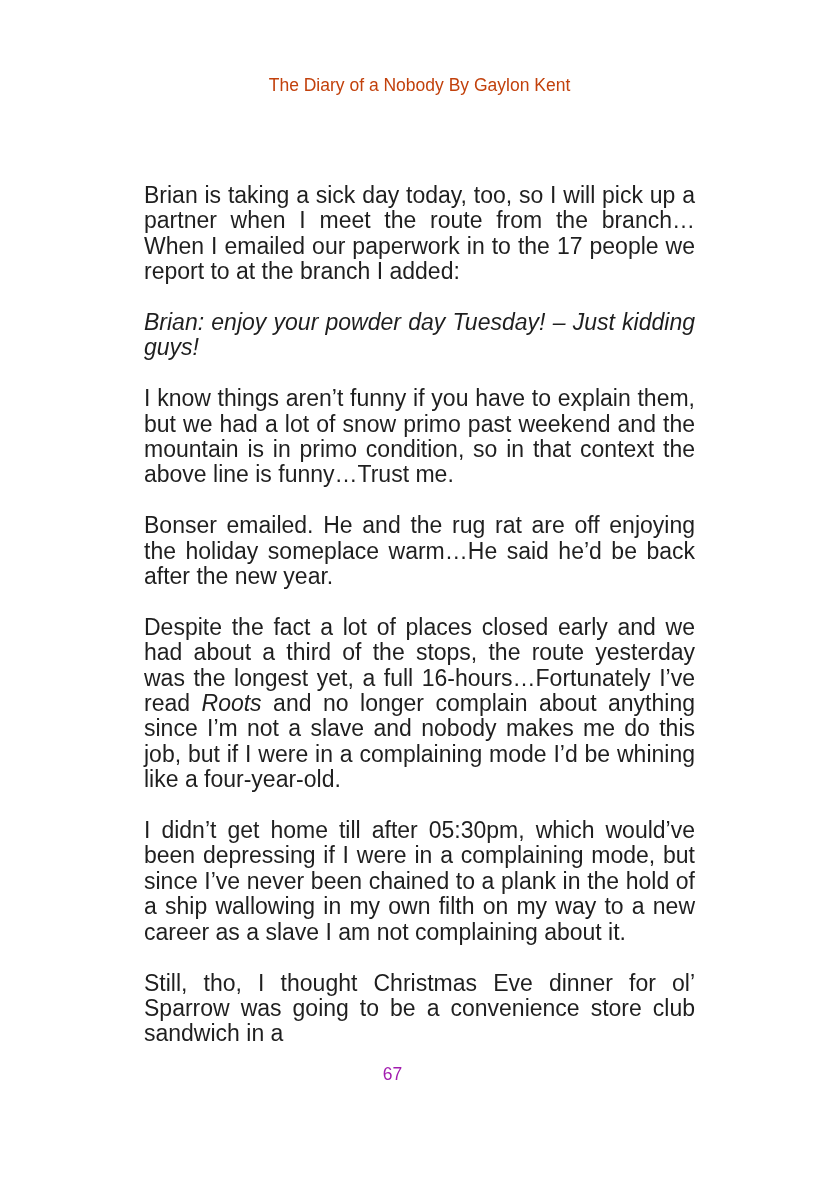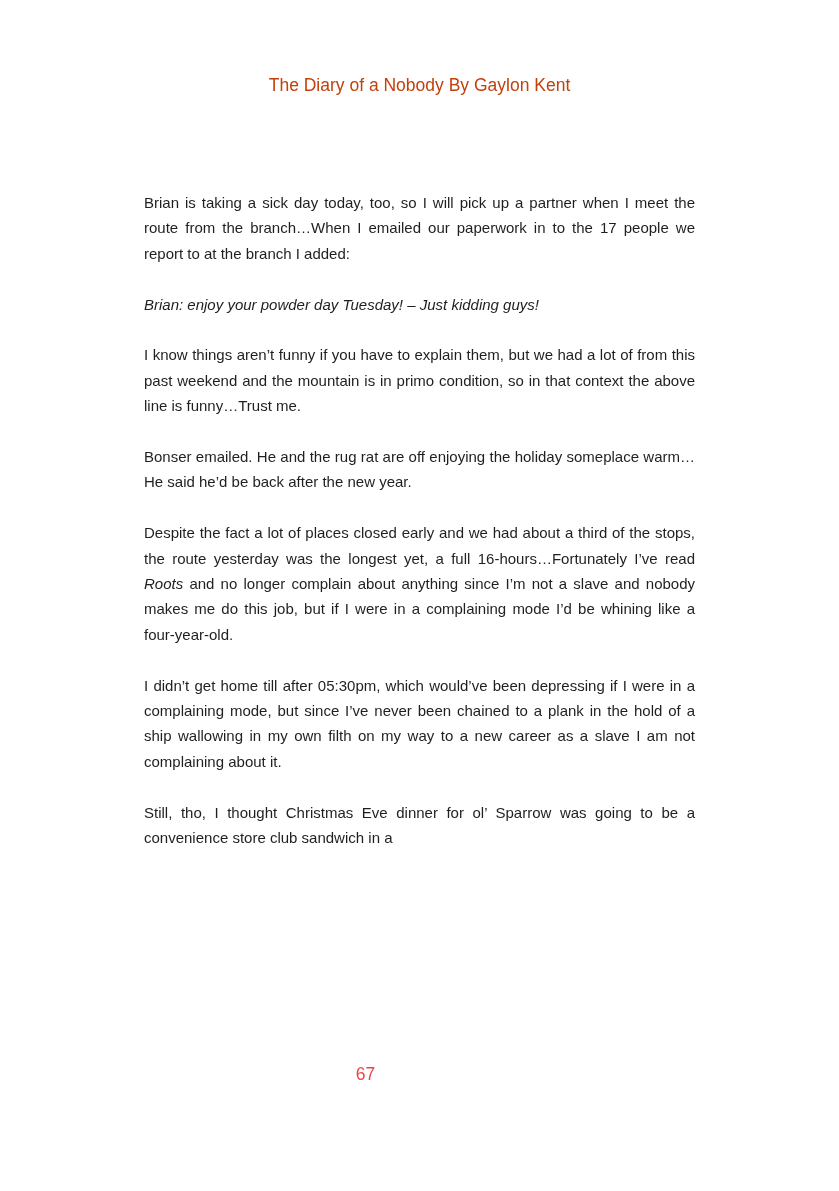--- a/index.html
+++ b/index.html
@@ -21,24 +21,24 @@
     top: 74px;
     left: 0;
     width: 839px;
     text-align: center;
     font-size: 17.5px;
     line-height: 22px;
     color: #c2410c;
   }
   .content {
     position: absolute;
-    top: 190px;
+    top: 183px;
     left: 144px;
     width: 551px;
-    font-size: 15px;
+    font-size: 23px;
     line-height: 25.4px;
   }
   .para {
     margin: 0 0 25.4px 0;
     text-align: justify;
     text-justify: inter-word;
   }
   .para.heading {
     margin-bottom: 0;
     text-align: left;
@@ -48,33 +48,34 @@
     margin-bottom: 11px;
   }
   .page-number {
     position: absolute;
     top: 1063px;
     left: 0;
     width: 731px;
     text-align: center;
     font-size: 17.5px;
     line-height: 22px;
-    color: #ef4444;
+    color: #a21caf;
+    padding-left: 27px;
   }
 </style>
 </head>
 <body>
 
 <div class="page">
   <div class="running-header">The Diary of a Nobody By Gaylon Kent</div>
 
   <div class="content" id="content">
       <p class="para"><span>Brian is taking a sick day today, too, so I will pick up a partner when I meet the route from the branch…When I emailed our paperwork in to the 17 people we report to at the branch I added:</span></p>
       <p class="para"><span style="font-style: italic;">Brian: enjoy your powder day Tuesday! – Just kidding guys!</span></p>
-      <p class="para"><span>I know things aren’t funny if you have to explain them, but we had a lot of from this past weekend and the mountain is in primo condition, so in that context the above line is funny…Trust me.</span></p>
+      <p class="para"><span>I know things aren’t funny if you have to explain them, but we had a lot of snow primo past weekend and the mountain is in primo condition, so in that context the above line is funny…Trust me.</span></p>
       <p class="para"><span>Bonser emailed. He and the rug rat are off enjoying the holiday someplace warm…He said he’d be back after the new year.</span></p>
       <p class="para"><span>Despite the fact a lot of places closed early and we had about a third of the stops, the route yesterday was the longest yet, a full 16-hours…Fortunately I’ve read </span><span style="font-style: italic;">Roots</span><span> and no longer complain about anything since I’m not a slave and nobody makes me do this job, but if I were in a complaining mode I’d be whining like a four-year-old.</span></p>
       <p class="para"><span>I didn’t get home till after 05:30pm, which would’ve been depressing if I were in a complaining mode,  but since I’ve never been chained to a plank in the hold of a ship wallowing in my own filth on my way to a new career as a slave I am not complaining about it.</span></p>
       <p class="para"><span>Still, tho, I thought Christmas Eve dinner for ol’ Sparrow was going to be a convenience store club sandwich in a</span></p>
     </div>
 
   <div class="page-number">67</div>
 </div>
 
 </body></html>

